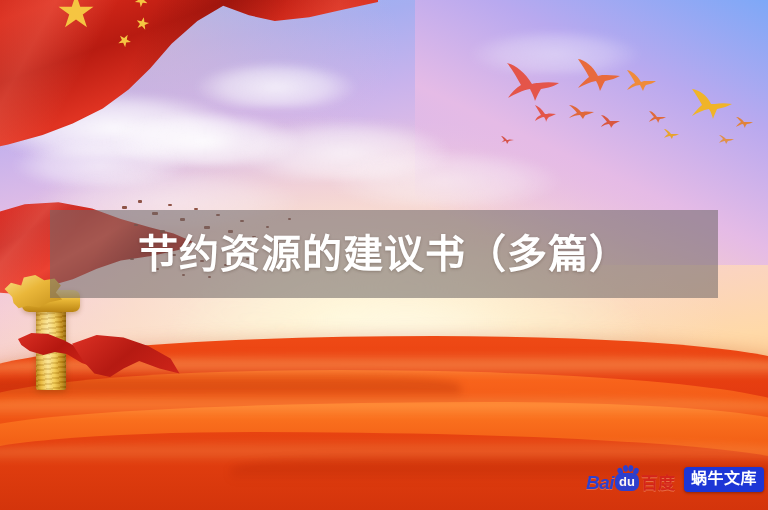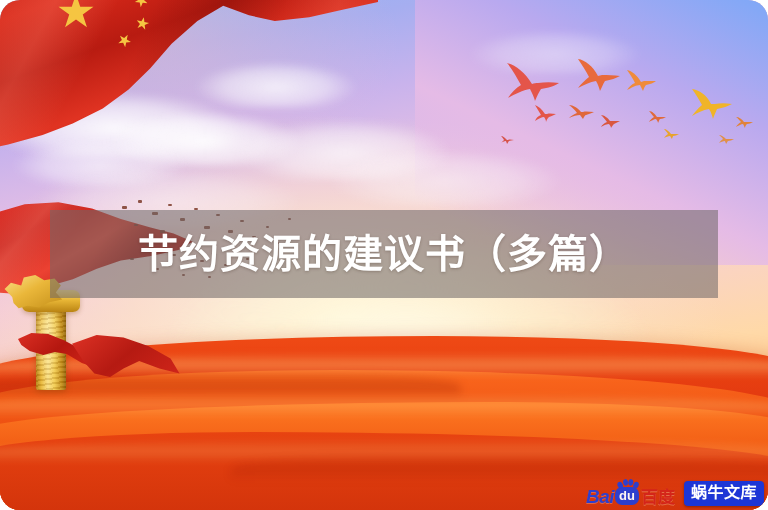--- a/index.html
+++ b/index.html
@@ -13,21 +13,20 @@
   }
 
   
   #poster {
     position: relative;
     width: 768px;
     height: 510px;
     overflow: hidden;
     background: #f7c9a8;
     user-select: none;
-    border-radius: 20px;
   }
 
   
   .sky {
     position: absolute;
     inset: 0;
     background:
       radial-gradient(ellipse 70% 55% at 44% 62%, rgba(255,246,224,0.95) 0%, rgba(255,235,200,0.55) 38%, rgba(255,225,205,0.0) 72%),
       radial-gradient(ellipse 46% 40% at 20% 8%, rgba(255,190,190,0.40) 0%, rgba(255,190,190,0) 70%),
       linear-gradient(170deg,
@@ -257,21 +256,21 @@
     letter-spacing: 1px;
     line-height: 1;
     white-space: nowrap;
     text-shadow: 0 1px 3px rgba(60,40,30,0.30);
     font-family: "DejaVu Sans", "Liberation Sans", sans-serif;
   }
 
   
   .watermark {
     position: absolute;
-    right: 4px; bottom: 2px;
+    right: 4px; bottom: 16px;
     height: 30px;
     display: flex;
     align-items: center;
     gap: 9px;
   }
 
   
   .baidu-logo {
     position: relative;
     display: flex;

